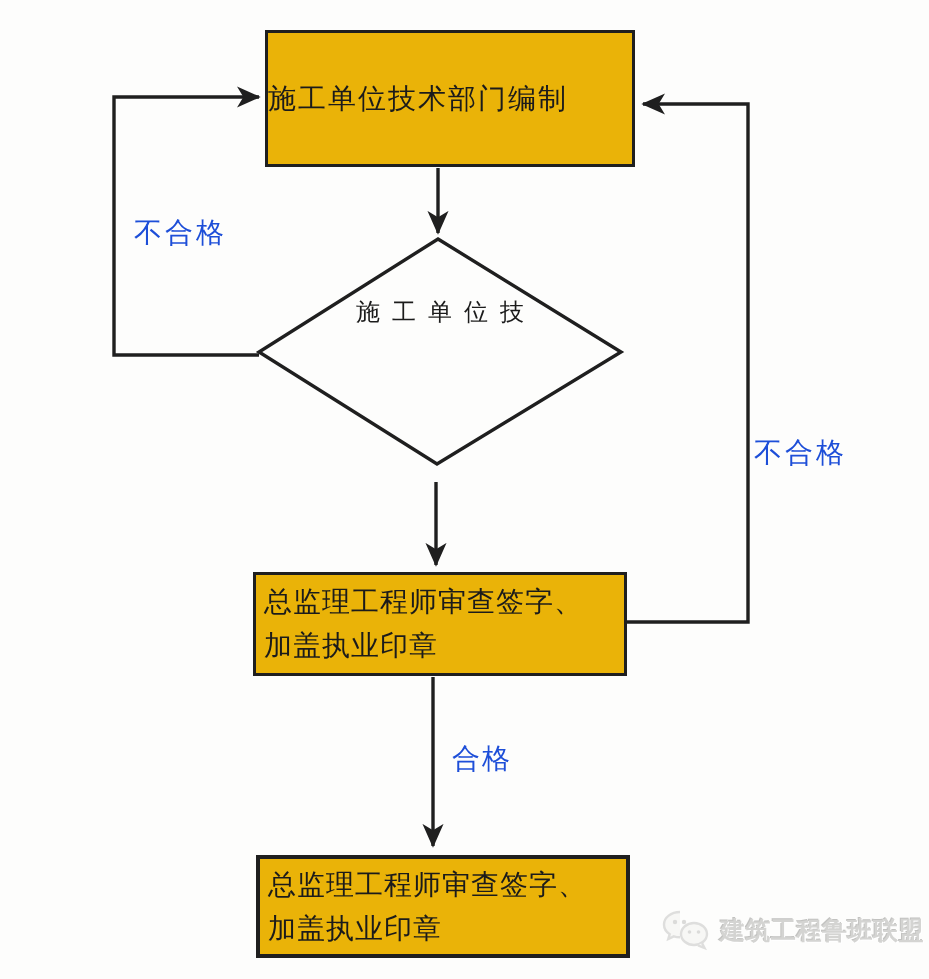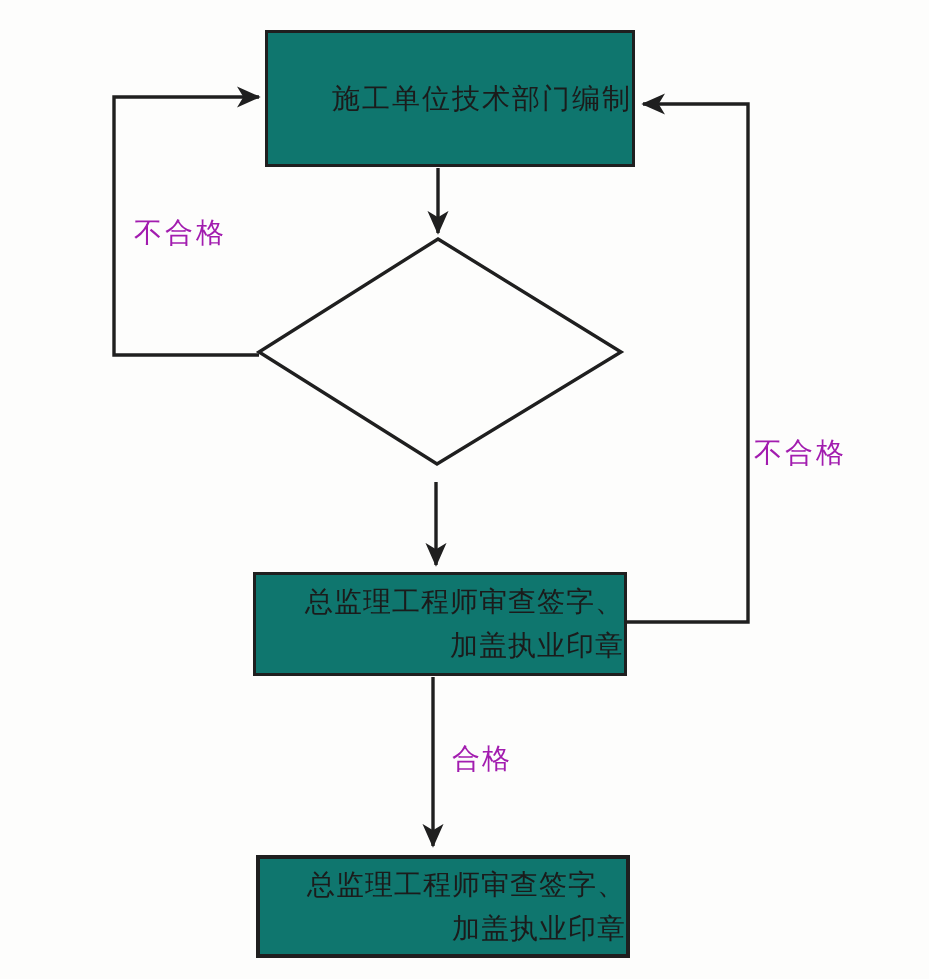--- a/index.html
+++ b/index.html
@@ -13,24 +13,24 @@
     overflow: hidden;
   }
   svg.connector-layer {
     position: absolute;
     left: 0; top: 0;
     width: 929px; height: 979px;
   }
   .node-rect {
     position: absolute;
     border: 3px solid #1f1f1f;
-    background: #0f766e;
+    background: #eab308;
     display: flex;
     flex-direction: column;
-    align-items: flex-end;
+    align-items: flex-start;
     justify-content: center;
     text-align: center;
     box-sizing: border-box;
   }
   .node-top    { left: 265px; top: 30px;  width: 370px; height: 137px; }
   .node-mid    { left: 253px; top: 572px; width: 374px; height: 104px; }
   .node-bottom { left: 256px; top: 855px; width: 374px; height: 103px; border-width: 4px; }
   .rect-label-single { font-size: 28px; letter-spacing: 2px; white-space: nowrap; }
   .rect-label-line   { font-size: 28px; line-height: 44px; letter-spacing: 1px; white-space: nowrap; margin-left: 8px; }
   .diamond-text {
@@ -42,21 +42,21 @@
   }
   .diamond-line {
     text-align: justify;
     text-align-last: justify;
     -moz-text-align-last: justify;
   }
   .edge-label {
     position: absolute;
     font-size: 28px;
     white-space: nowrap;
-    color: #a21caf;
+    color: #1d4ed8;
   }
   .edge-label-fail-left  { left: 134px; top: 214px; letter-spacing: 3px; }
   .edge-label-fail-right { left: 754px; top: 434px; letter-spacing: 3px; }
   .edge-label-pass       { left: 452px; top: 740px; letter-spacing: 2px; }
   .watermark {
     position: absolute;
     left: 658px; top: 906px;
     display: flex;
     align-items: center;
     gap: 6px;
@@ -94,30 +94,48 @@
     <polyline points="259,355 114,355 114,97 259,97" fill="none" stroke="#1f1f1f" stroke-width="3.4" marker-end="url(#arrow)"></polyline>
 
     <polyline points="627,622 748,622 748,104 643,104" fill="none" stroke="#1f1f1f" stroke-width="3.4" marker-end="url(#arrow)"></polyline>
   </svg>
 
   <div class="node-rect node-top">
     <span class="rect-label-single">施工单位技术部门编制</span>
   </div>
 
   <div class="diamond-text">
+    <div class="diamond-line">施工单位技</div>
   </div>
 
   <div class="node-rect node-mid">
     <div class="rect-label-line">总监理工程师审查签字、</div>
     <div class="rect-label-line">加盖执业印章</div>
   </div>
 
   <div class="node-rect node-bottom">
     <div class="rect-label-line">总监理工程师审查签字、</div>
     <div class="rect-label-line">加盖执业印章</div>
   </div>
 
   <div class="edge-label edge-label-fail-left">不合格</div>
   <div class="edge-label edge-label-fail-right">不合格</div>
   <div class="edge-label edge-label-pass">合格</div>
 
+  <div class="watermark">
+    <svg class="watermark-logo" width="56" height="48" viewBox="0 0 56 48" xmlns="http://www.w3.org/2000/svg">
+      <g fill="none" stroke="#c6c6c4" stroke-width="2.4">
+        <path d="M22,6 C13,6 6,11.5 6,18.5 C6,22.5 8.2,26 11.7,28.2 L10.3,33 L15.8,30.3 C17.7,30.9 19.8,31.2 22,31.2" fill="#f3f3f1"></path>
+        <path d="M22,31.2 C31,31.2 38,25.7 38,18.5 C38,11.5 31,6 22,6" fill="#f3f3f1" opacity="0.0"></path>
+        <ellipse cx="36" cy="28" rx="13" ry="11" fill="#f3f3f1"></ellipse>
+        <path d="M44,37 L46.5,42 L40,39.3" fill="#f3f3f1"></path>
+      </g>
+      <g fill="#c0c0be">
+        <circle cx="17" cy="16" r="2.2"></circle>
+        <circle cx="26" cy="16" r="2.2"></circle>
+        <circle cx="31.5" cy="26" r="1.8"></circle>
+        <circle cx="40.5" cy="26" r="1.8"></circle>
+      </g>
+    </svg>
+    <span class="watermark-text">建筑工程鲁班联盟</span>
+  </div>
 
 </div>
 
 </body></html>

